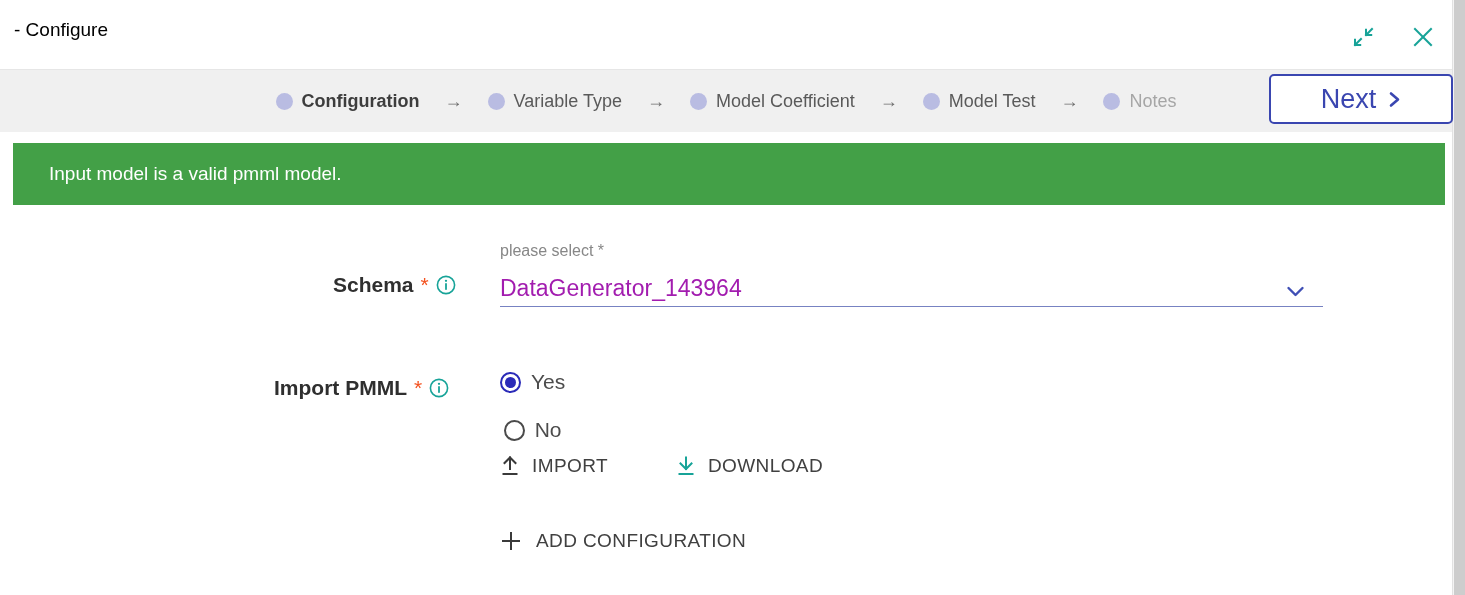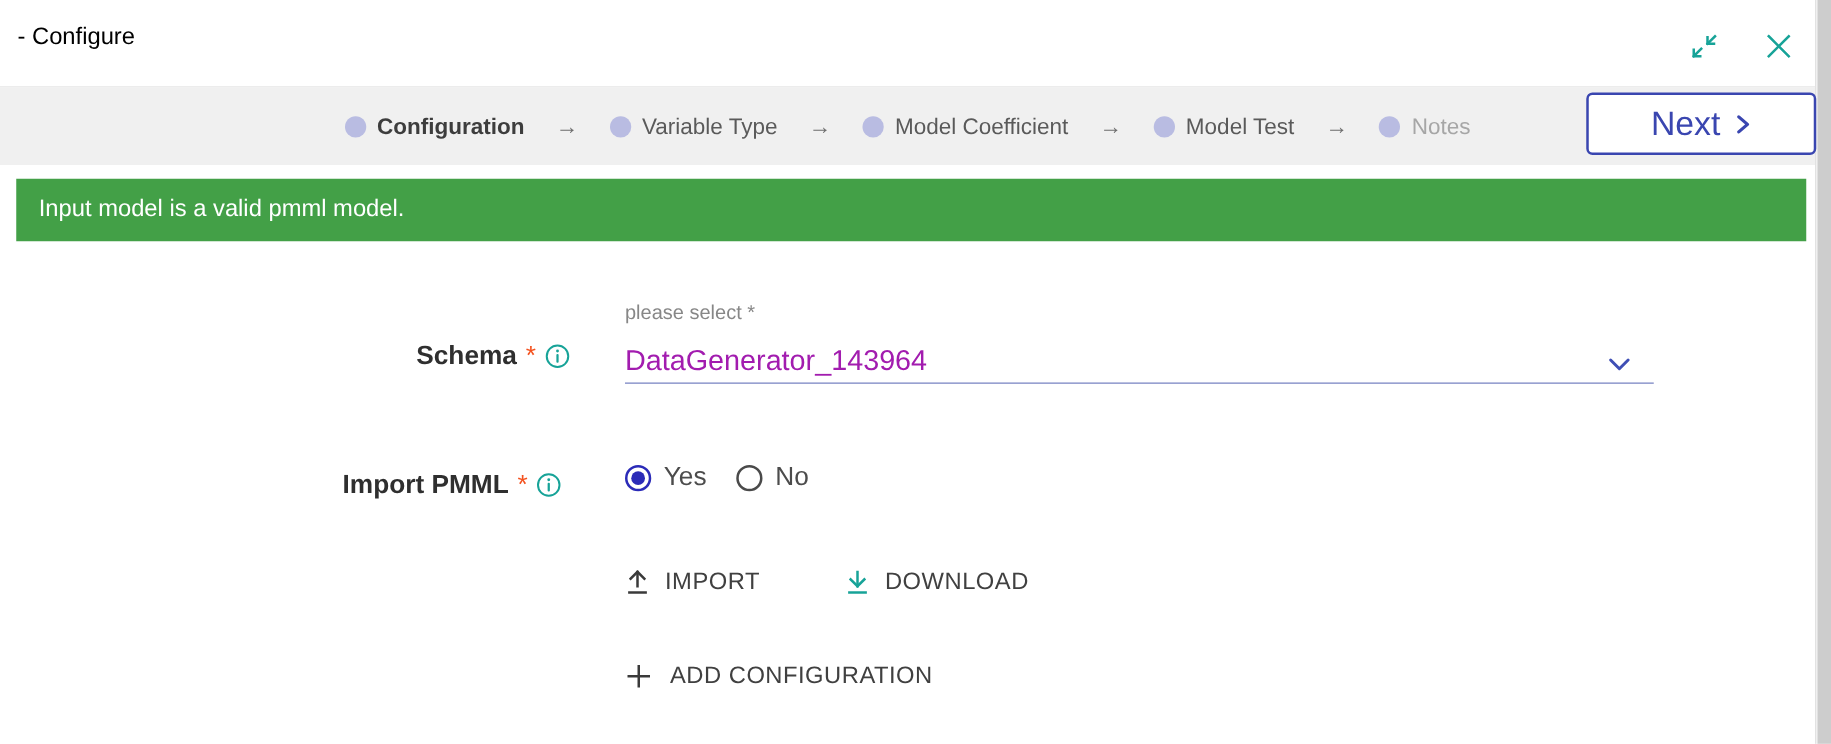--- a/index.html
+++ b/index.html
@@ -153,26 +153,26 @@
     font-size: 27px;
     color: #3a46b0;
   }
 
   
   .alert {
     position: absolute;
     top: 143px;
     left: 13px;
     width: 1432px;
-    height: 50px;
+    height: 62px;
     background: #43a047;
     display: flex;
     align-items: center;
     box-sizing: border-box;
-    padding-left: 18px;
+    padding-left: 36px;
   }
   .alert-text {
     font-size: 19px;
     color: #ffffff;
   }
 
   
   .form {
     position: absolute;
     top: 205px;
@@ -251,20 +251,21 @@
     height: 50px;
   }
   .pmml-label { left: 274px; top: 6px; }
   .radio-group {
     position: absolute;
     left: 500px;
     top: 0;
     display: flex;
     align-items: center;
     gap: 24px;
+    flex-direction: column;
   }
   .radio-opt {
     display: flex;
     align-items: center;
     gap: 10px;
     cursor: pointer;
   }
   .radio-circle {
     width: 21px;
     height: 21px;

